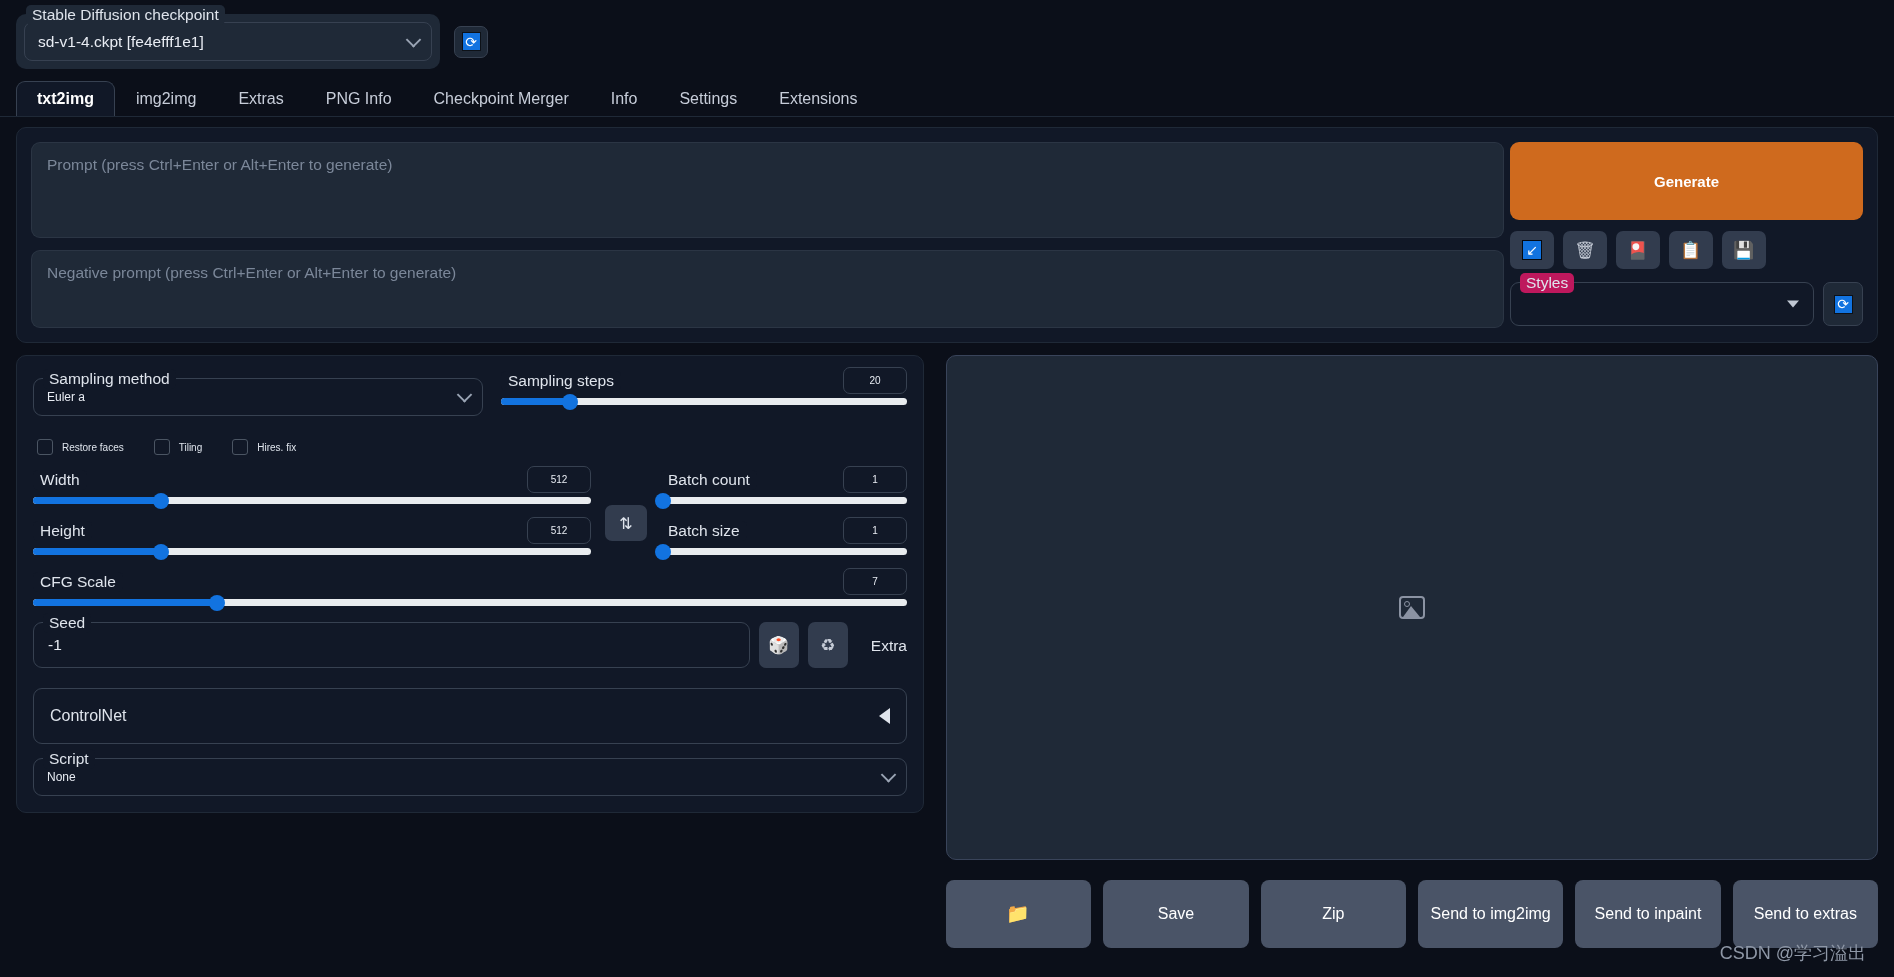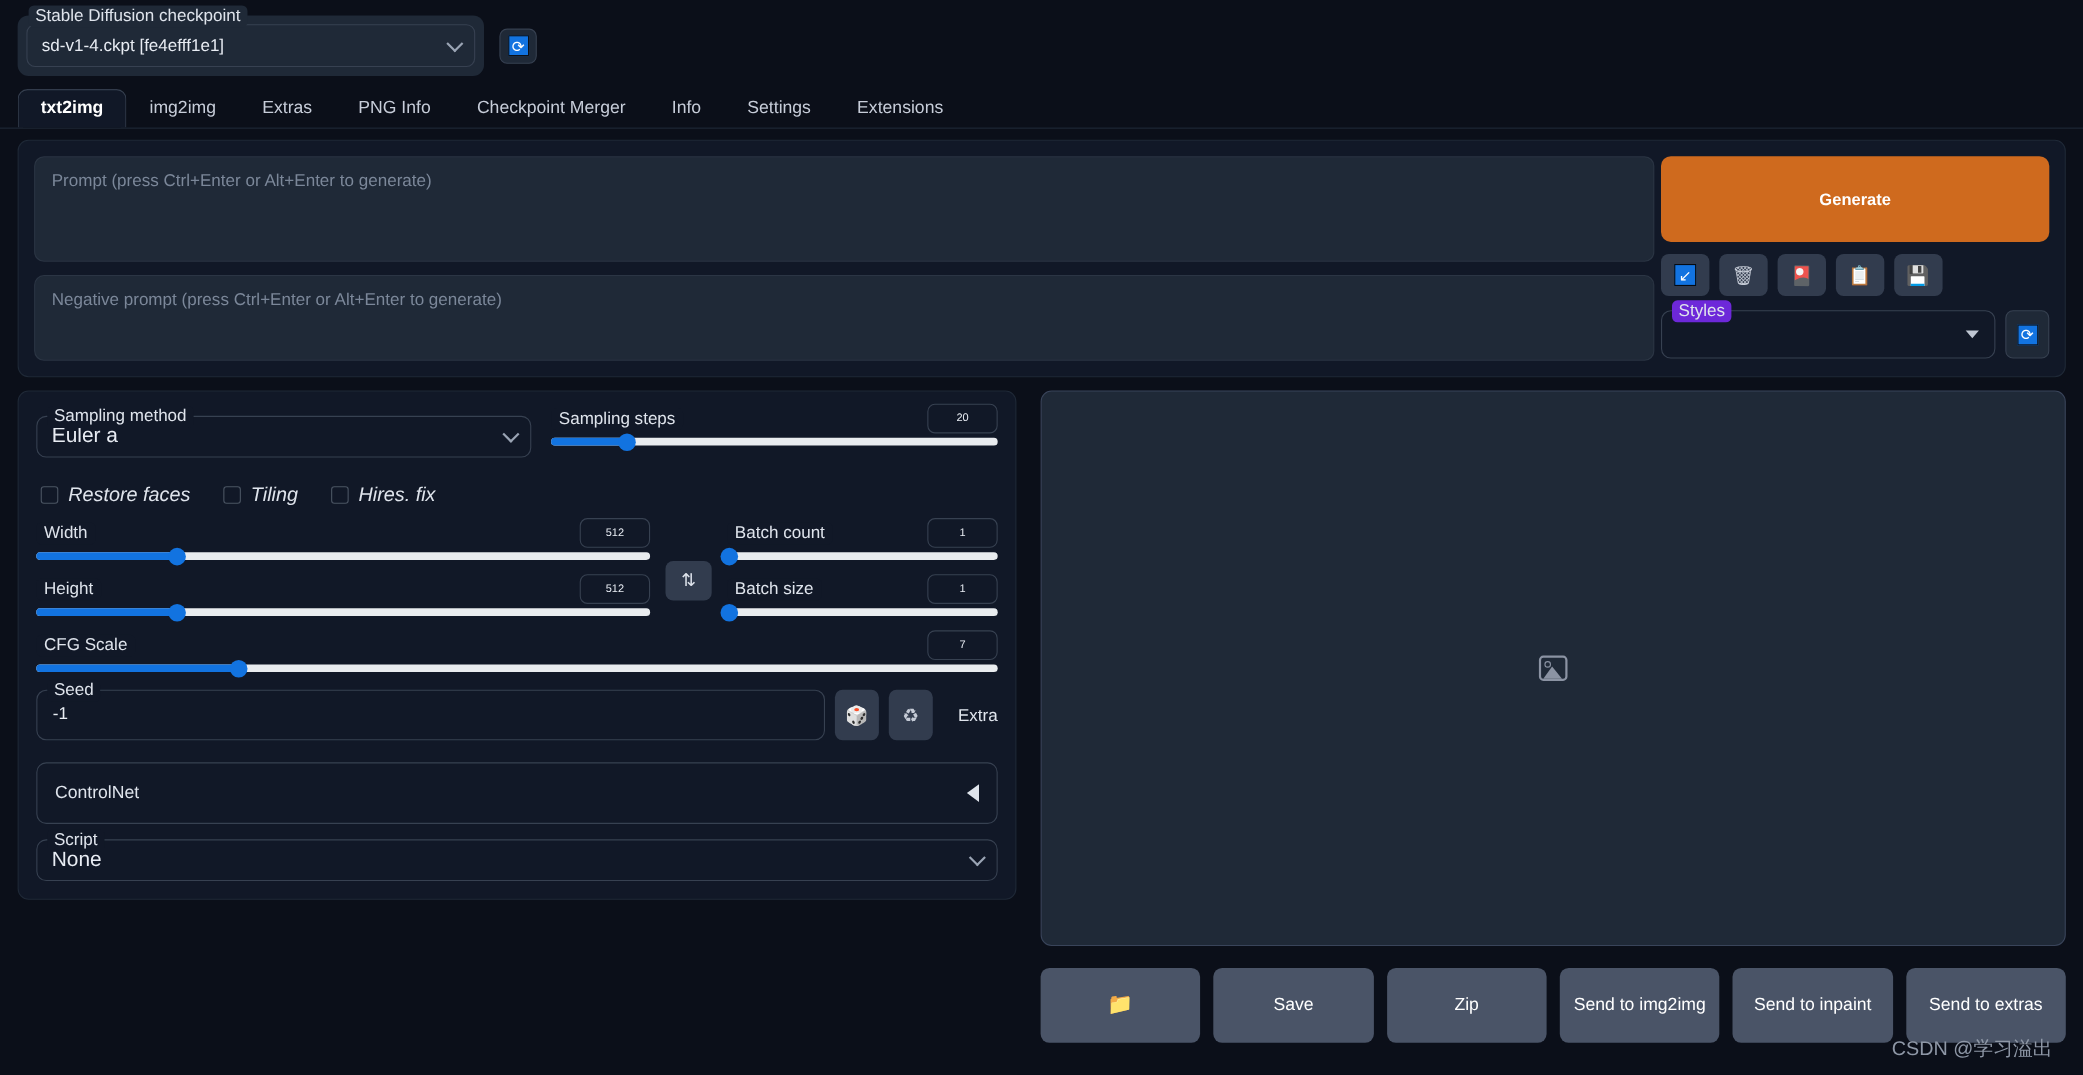--- a/index.html
+++ b/index.html
@@ -141,21 +141,21 @@
     font-size: 17px;
   }
   .sq-blue {
     width: 20px; height: 20px; background: #1273e0;
     border: 1.5px solid #060a10;
     display: flex; align-items: center; justify-content: center;
     color: #fff; font-size: 14px; line-height: 1;
   }
   .styles-row { display: flex; gap: 9px; align-items: flex-start; margin-top: 2px; }
   .styles-wrap { position: relative; flex: 1; }
-  .styles-wrap .field-label { background: #6d28d9; }
+  .styles-wrap .field-label { background: #be185d; }
   .styles-box {
     background: #111827;
     border: 1px solid #374151;
     border-radius: 9px;
     height: 44px;
     position: relative;
   }
   .tri-down {
     position: absolute; right: 14px; top: 50%;
     transform: translateY(-50%);
@@ -195,21 +195,21 @@
 
   .sel-wrap { position: relative; margin-top: 8px; }
   .sel-wrap .field-label { background: #111827; }
   .sel-box {
     background: #111827;
     border: 1px solid #374151;
     border-radius: 9px;
     height: 38px;
     display: flex; align-items: center;
     padding: 0 34px 0 13px;
-    font-size: 19px;
+    font-size: 12px;
     color: #e8ecf3;
     position: relative;
   }
 
   .slider-head {
     display: flex; align-items: center; justify-content: space-between;
     position: relative; height: 21px; margin-bottom: 7px;
   }
   .sl-label {
     background: #111827;
@@ -249,21 +249,21 @@
   }
 
   .checks { display: flex; gap: 30px; align-items: center; margin: 18px 0 14px 4px; }
   .chk { display: flex; align-items: center; gap: 9px; cursor: pointer; }
   .chk .bx {
     width: 16px; height: 16px;
     background: #111827;
     border: 1px solid #4b5563;
     border-radius: 3px;
   }
-  .chk span { font-size: 18px; color: #dfe4ec; font-style: italic; }
+  .chk span { font-size: 10px; color: #dfe4ec; }
 
   .dims { display: flex; gap: 14px; align-items: flex-start; margin-top: 4px; }
   .dims-left { width: 558px; }
   .swap-btn {
     width: 42px; height: 36px;
     background: #323c4e;
     border: none; border-radius: 7px;
     color: #dfe4ec; font-size: 16px;
     display: flex; align-items: center; justify-content: center;
     cursor: pointer; margin-top: 36px;

